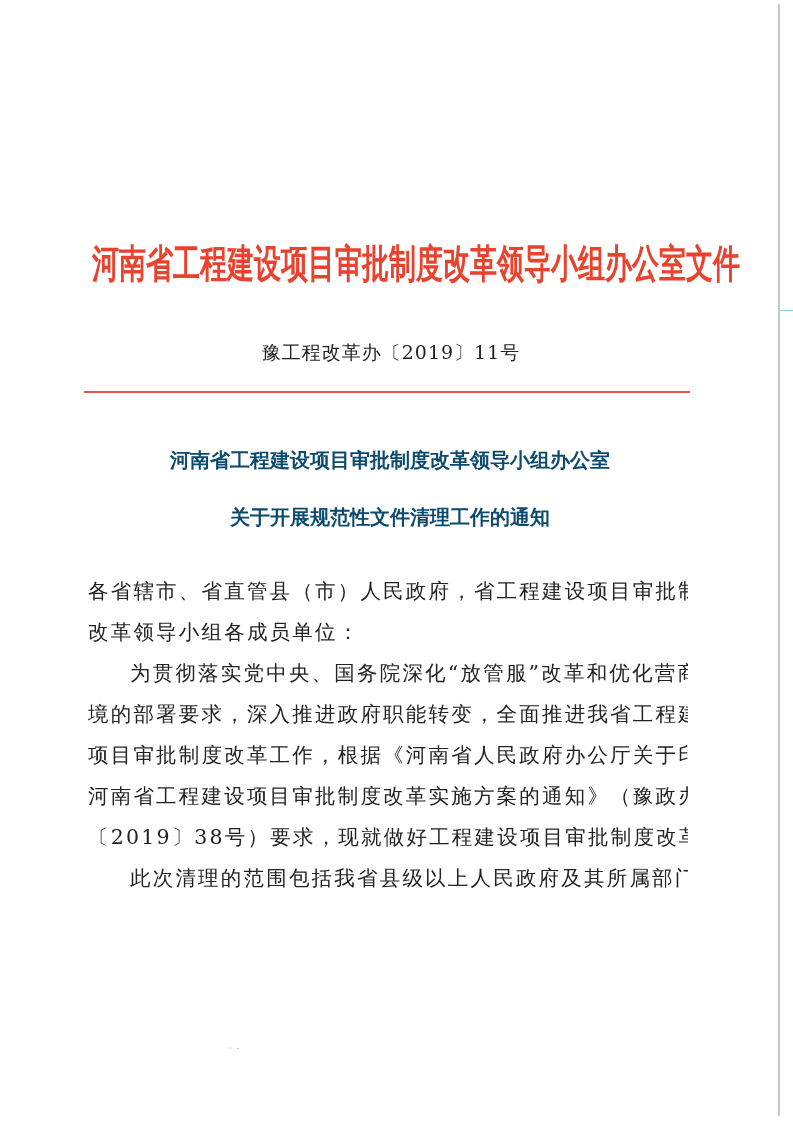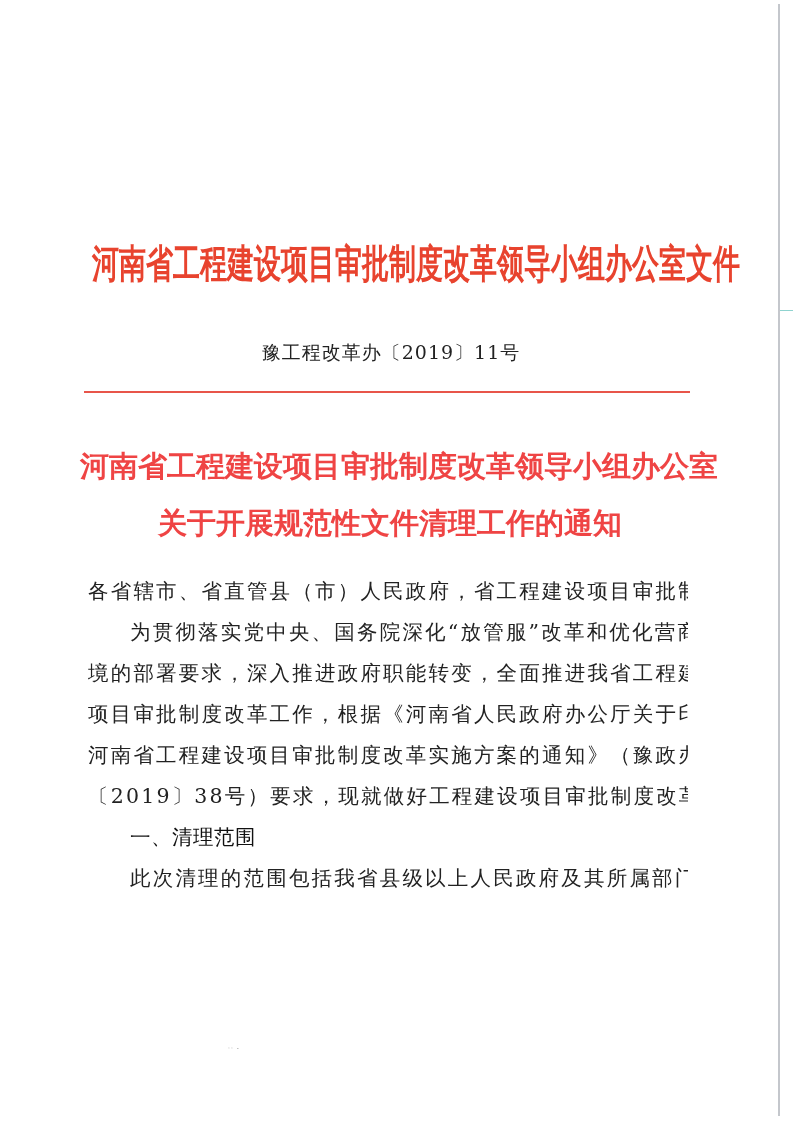--- a/index.html
+++ b/index.html
@@ -29,21 +29,21 @@
     position: absolute; left: 0; width: 782px; top: 340px;
     text-align: center; font-size: 19px; letter-spacing: 1px;
     color: #222;
   }
   .red-rule {
     position: absolute; left: 84px; top: 391px; width: 606px; height: 2px;
     background: #e8554a;
   }
   .title {
     position: absolute; left: 80px; width: 620px; text-align: center;
-    font-size: 29px; font-weight: bold; color: #ef4444; letter-spacing: 0px;
+    font-size: 20px; font-weight: bold; color: #0c4a6e; letter-spacing: 0px;
     white-space: nowrap;
   }
   .title.l1 { top: 447px; }
   .title.l2 { top: 504px; }
   .body-text {
     position: absolute; left: 88px; width: 600px;
     font-size: 20.5px; line-height: 41px; letter-spacing: 2.2px;
     color: #222; text-align: justify;
   }
   .line { display: block; height: 41px; white-space: nowrap; overflow: hidden; }
@@ -67,22 +67,22 @@
 
 <div class="doc-number">豫工程改革办〔2019〕11号</div>
 
 <div class="red-rule"></div>
 
 <div class="title l1">河南省工程建设项目审批制度改革领导小组办公室</div>
 <div class="title l2">关于开展规范性文件清理工作的通知</div>
 
 <div class="body-text" style="top:571px;">
   <span class="line">各省辖市、省直管县（市）人民政府，省工程建设项目审批制度</span>
+  <span class="line">改革领导小组各成员单位：</span>
   <span class="line indent">为贯彻落实党中央、国务院深化“放管服”改革和优化营商环</span>
   <span class="line">境的部署要求，深入推进政府职能转变，全面推进我省工程建设</span>
   <span class="line">项目审批制度改革工作，根据《河南省人民政府办公厅关于印发</span>
   <span class="line">河南省工程建设项目审批制度改革实施方案的通知》（豫政办</span>
   <span class="line">〔2019〕38号）要求，现就做好工程建设项目审批制度改革涉及</span>
-  <span class="line indent heading-line">一、清理范围</span>
   <span class="line indent">此次清理的范围包括我省县级以上人民政府及其所属部门制</span>
 </div>
 
 <div class="scan-marks">··&nbsp;‐</div>
 
 </body></html>

